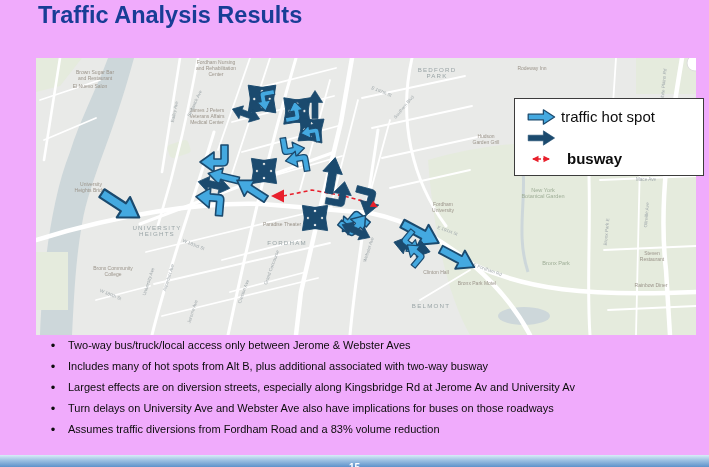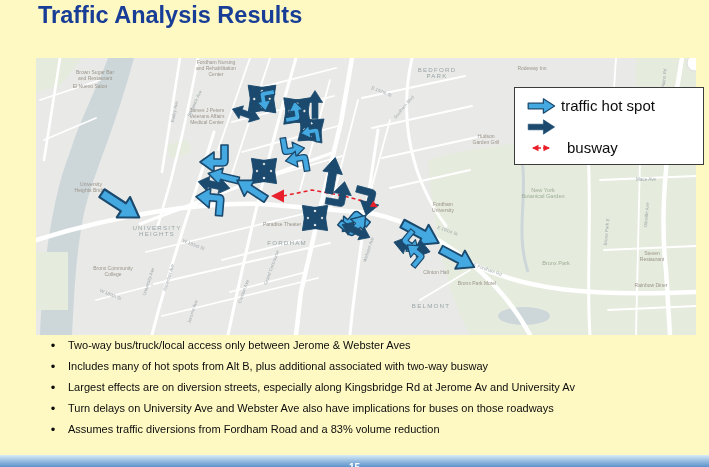--- a/index.html
+++ b/index.html
@@ -1,38 +1,38 @@
 <!DOCTYPE html>
 <html><head>
 <meta charset="utf-8">
 <style>
   html,body{margin:0;padding:0;background:#fff;}
-  .slide{position:relative;width:709px;height:467px;background:#fef9c3;overflow:hidden;
+  .slide{position:relative;width:709px;height:467px;background:#f0abfc;overflow:hidden;
          font-family:"Liberation Sans",sans-serif;}
   
   .title{position:absolute;left:38px;top:2px;color:#183d96;font-weight:bold;
          font-size:23.5px;line-height:27px;letter-spacing:0px;}
   
   .map-wrap{position:absolute;left:36px;top:58px;width:660px;height:277px;}
   .map-wrap svg{display:block;}
   .ml-hood{fill:#9aa5a7;font-size:6.2px;letter-spacing:1.2px;text-anchor:middle;}
   .ml-park{fill:#9fae97;font-size:5.6px;text-anchor:middle;}
   .ml-poi{fill:#9b948a;font-size:5px;text-anchor:middle;}
   .ml-st{fill:#a2aaad;font-size:4.6px;text-anchor:middle;}
   .ar-h{fill:#44a9e0;stroke:#1b4a6e;stroke-width:1.6px;stroke-linejoin:round;}
   .ar-s{fill:#1b4a6e;stroke:#1b4a6e;stroke-width:0.8px;stroke-linejoin:round;}
   .ar-r{fill:#e8202c;stroke:none;}
   .busway-line{fill:none;stroke:#e8202c;stroke-width:1.6px;stroke-dasharray:4 3;}
   
-  .legend{position:absolute;left:514px;top:87px;width:170px;background:#fff;
+  .legend{position:absolute;left:514px;top:98px;width:170px;background:#fff;
           border:1px solid #3c3c3c;padding:7px 8px 6px 10px;z-index:5;}
   .legend-row{display:flex;align-items:center;height:21px;}
   .legend-row .lg-ico{width:36px;flex:0 0 36px;display:flex;align-items:center;}
   .legend-row .lg-label{font-size:15px;color:#0d0d0d;}
-  .legend-row.busway-row .lg-label{padding-left:6px;}
+  .legend-row.busway-row .lg-label{padding-left:6px;font-weight:bold;}
   
   .bullets{position:absolute;left:38px;top:338px;width:655px;color:#0d0d0d;}
   .bullet-row{display:flex;margin-bottom:5.5px;}
   .bullet-marker{flex:0 0 30px;font-size:13px;line-height:15.5px;text-align:center;}
   .bullet-text{flex:1;font-size:11px;line-height:15.5px;}
   
   .footer-bar{position:absolute;left:0;bottom:0;width:709px;height:12px;overflow:hidden;
       background:linear-gradient(180deg,#d8edf7 0%,#9cc0e2 45%,#5e92cb 100%);}
   .page-number{position:absolute;left:0;top:7px;width:100%;text-align:center;
       color:#ffffff;font-size:10px;font-weight:bold;}

